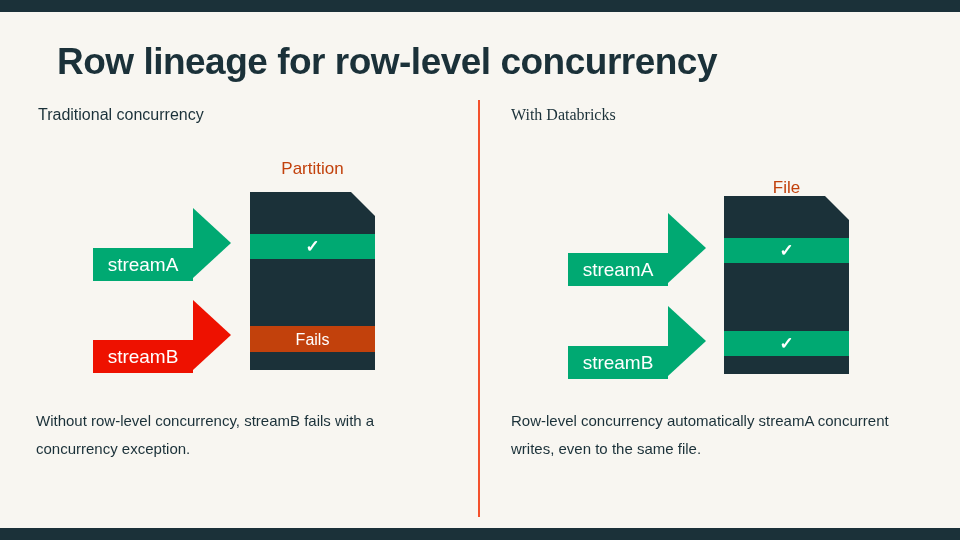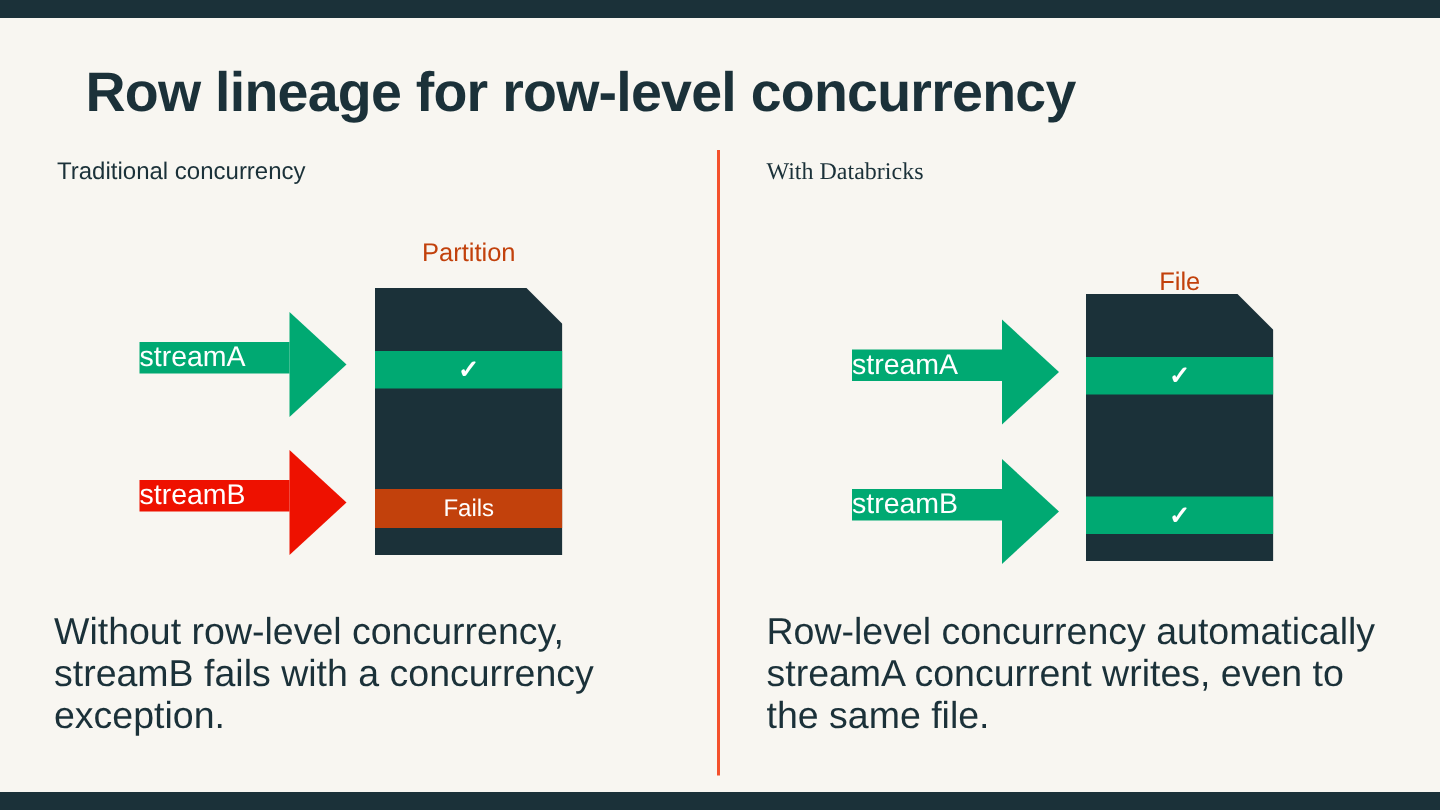--- a/index.html
+++ b/index.html
@@ -41,33 +41,33 @@
   .stripe{
     position:absolute;left:0;width:100%;height:25px;
     display:flex;align-items:center;justify-content:center;
     color:#ffffff;font-size:16px;line-height:25px;
   }
   .stripe.row1{top:42px;}
   .stripe.row2{top:134px;height:26px;}
   .file.right .stripe.row2{top:135px;height:25px;}
   .stripe .check{font-weight:700;font-size:17px;}
   .arrow-body{
-    position:absolute;width:100px;height:21px;
-    display:flex;align-items:center;
-    color:#ffffff;font-size:19px;
+    position:absolute;width:100px;height:33px;
+    display:flex;align-items:center;justify-content:center;
+    color:#ffffff;font-size:19px;margin-top:20px;
   }
   .arrow-head{
     position:absolute;width:0;height:0;
     border-top:35px solid transparent;
     border-bottom:35px solid transparent;
     border-left-width:38px;border-left-style:solid;
   }
   .caption{
     position:absolute;top:407px;margin:0;
-    font-size:25px;line-height:28px;color:#1B3139;font-weight:400;
+    font-size:15px;line-height:28px;color:#1B3139;font-weight:400;
   }
   .caption.left{left:36px;width:410px;}
   .caption.right{left:511px;width:424px;}
 </style>
 </head>
 <body>
 
 <div class="slide">
 
   <div class="edge-bar top" style="background: rgb(27, 49, 57);"></div>

